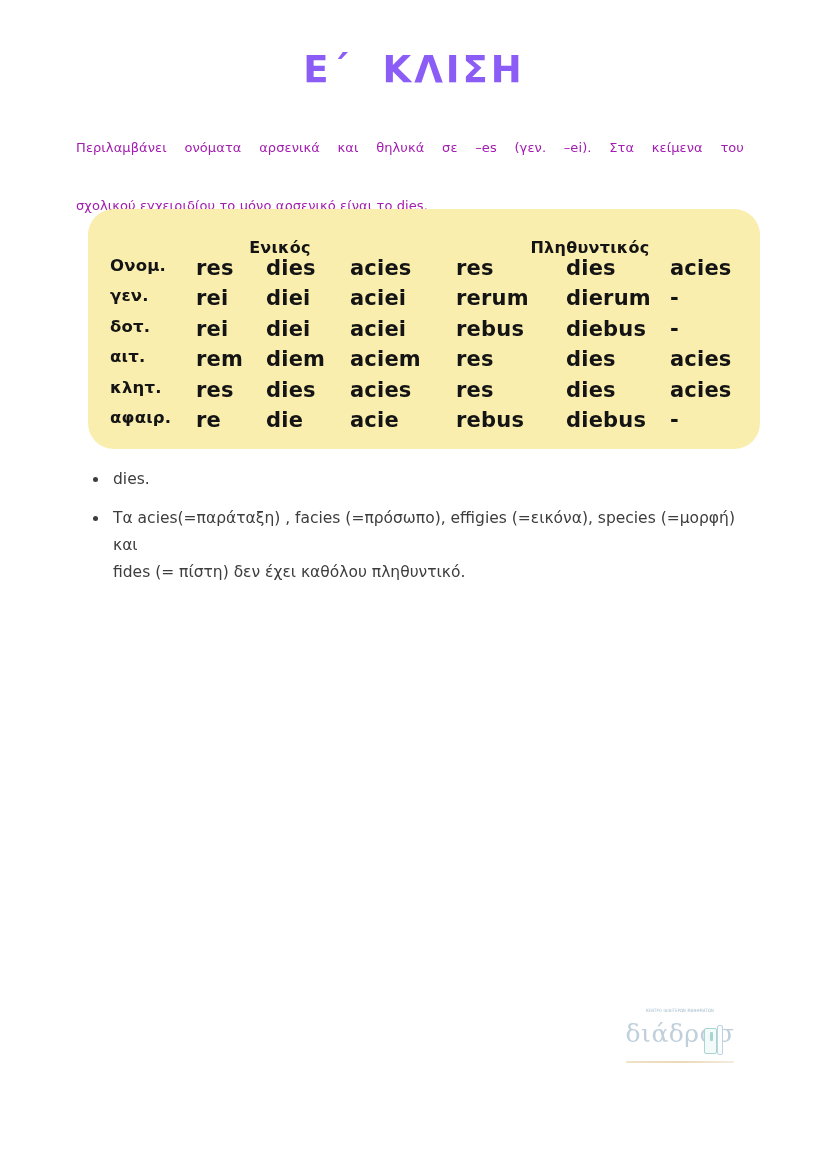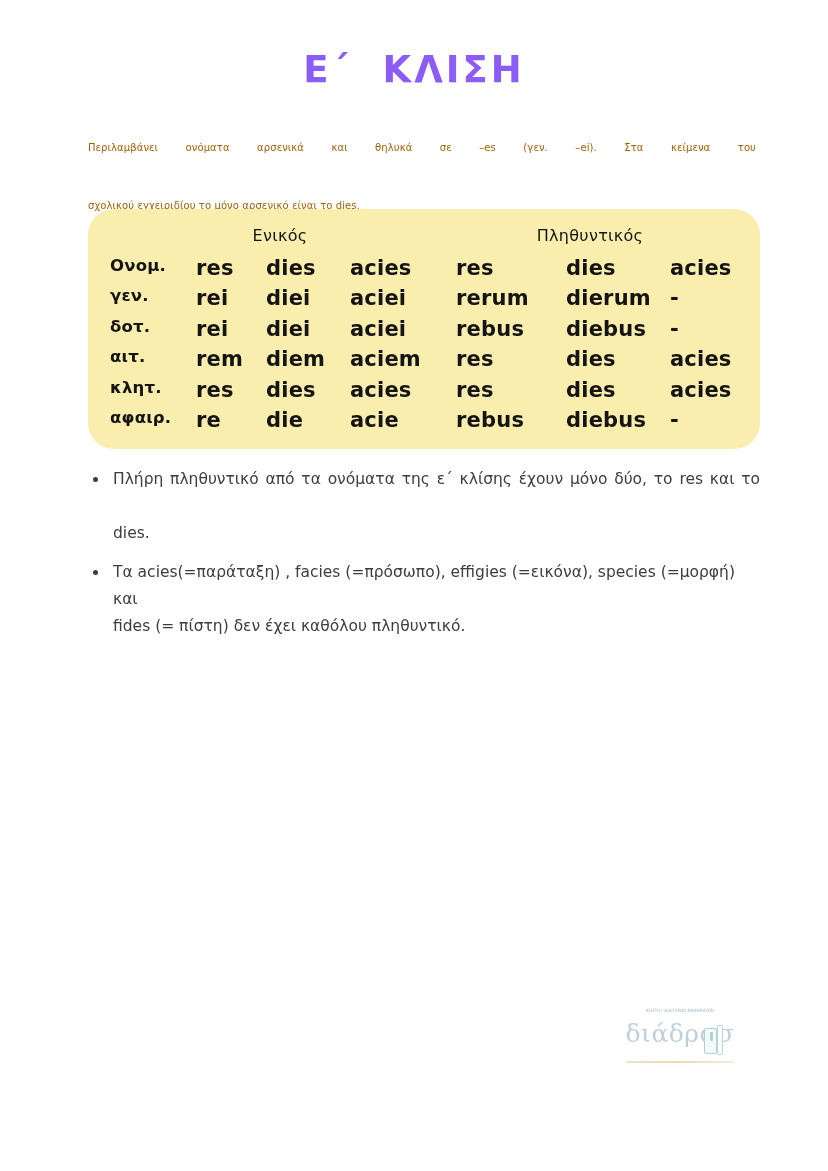--- a/index.html
+++ b/index.html
@@ -34,26 +34,26 @@
     font-size: 37px;
     font-weight: 900;
     letter-spacing: 3px;
     color: #8b5cf6;
     white-space: pre;
   }
 
   
   .intro {
     position: absolute;
-    left: 88px;
+    left: 76px;
     top: 133px;
     width: 668px;
-    font-size: 10px;
+    font-size: 13px;
     line-height: 29px;
-    color: #a16207;
+    color: #a21caf;
     text-align: justify;
     text-justify: inter-word;
     letter-spacing: 0.1px;
   }
   .intro .l1 { display: block; text-align: justify; }
   .intro .l1::after { content: ""; display: inline-block; width: 100%; }
   .intro .l2 { display: block; }
 
   
   .card {
@@ -69,25 +69,26 @@
   .col-heads {
     position: absolute;
     left: 0;
     top: 17px;
     width: 100%;
     height: 24px;
   }
   .col-head {
     position: absolute;
     font-size: 16px;
-    font-weight: 400;
+    font-weight: 700;
     color: #141414;
     letter-spacing: 0.3px;
     transform: translateX(-50%);
     white-space: nowrap;
+    margin-top: 12px;
   }
   .col-head.sg { left: 192px; }
   .col-head.pl { left: 502px; }
 
   .grid {
     position: absolute;
     left: 0;
     top: 47px;
     width: 100%;
   }
@@ -293,21 +294,20 @@
         <span class="cell c6">-</span>
       </div>
 
     </div>
   </div>
 
   <div class="notes">
 
     <div class="note">
       <span class="dot"></span>
-      <span class="jf">Πλήρη πληθυντικό από τα ονόματα της ε΄ κλίσης έχουν μόνο δύο, το res και το</span>
       <span class="ln">dies.</span>
     </div>
 
     <div class="note">
       <span class="dot"></span>
       <span class="ln">Τα acies(=παράταξη) , facies (=πρόσωπο), effigies (=εικόνα), species (=μορφή) και</span>
       <span class="ln">fides  (= πίστη) δεν έχει καθόλου πληθυντικό.</span>
     </div>
 
   </div>

